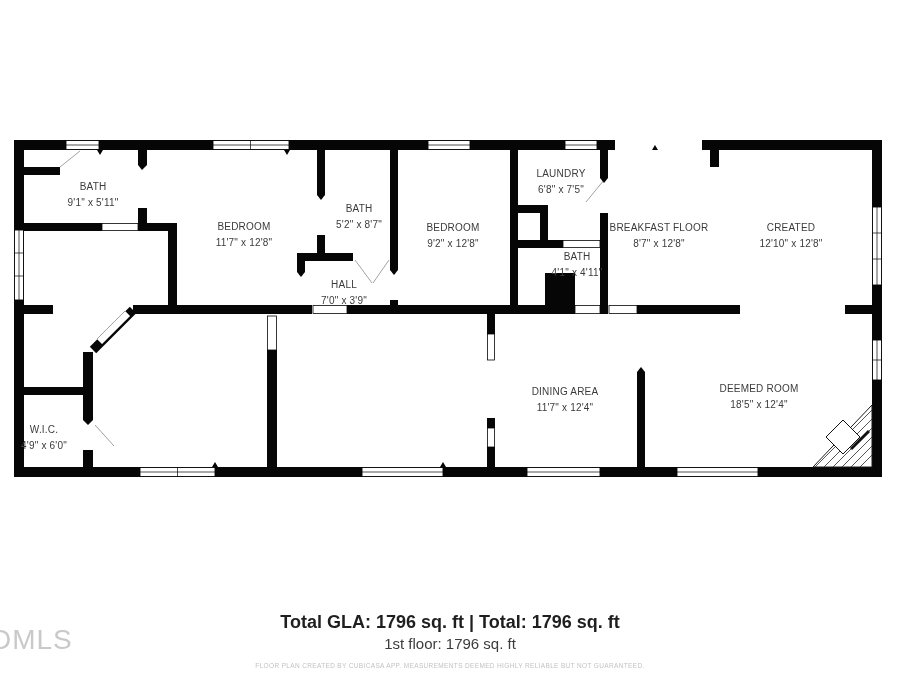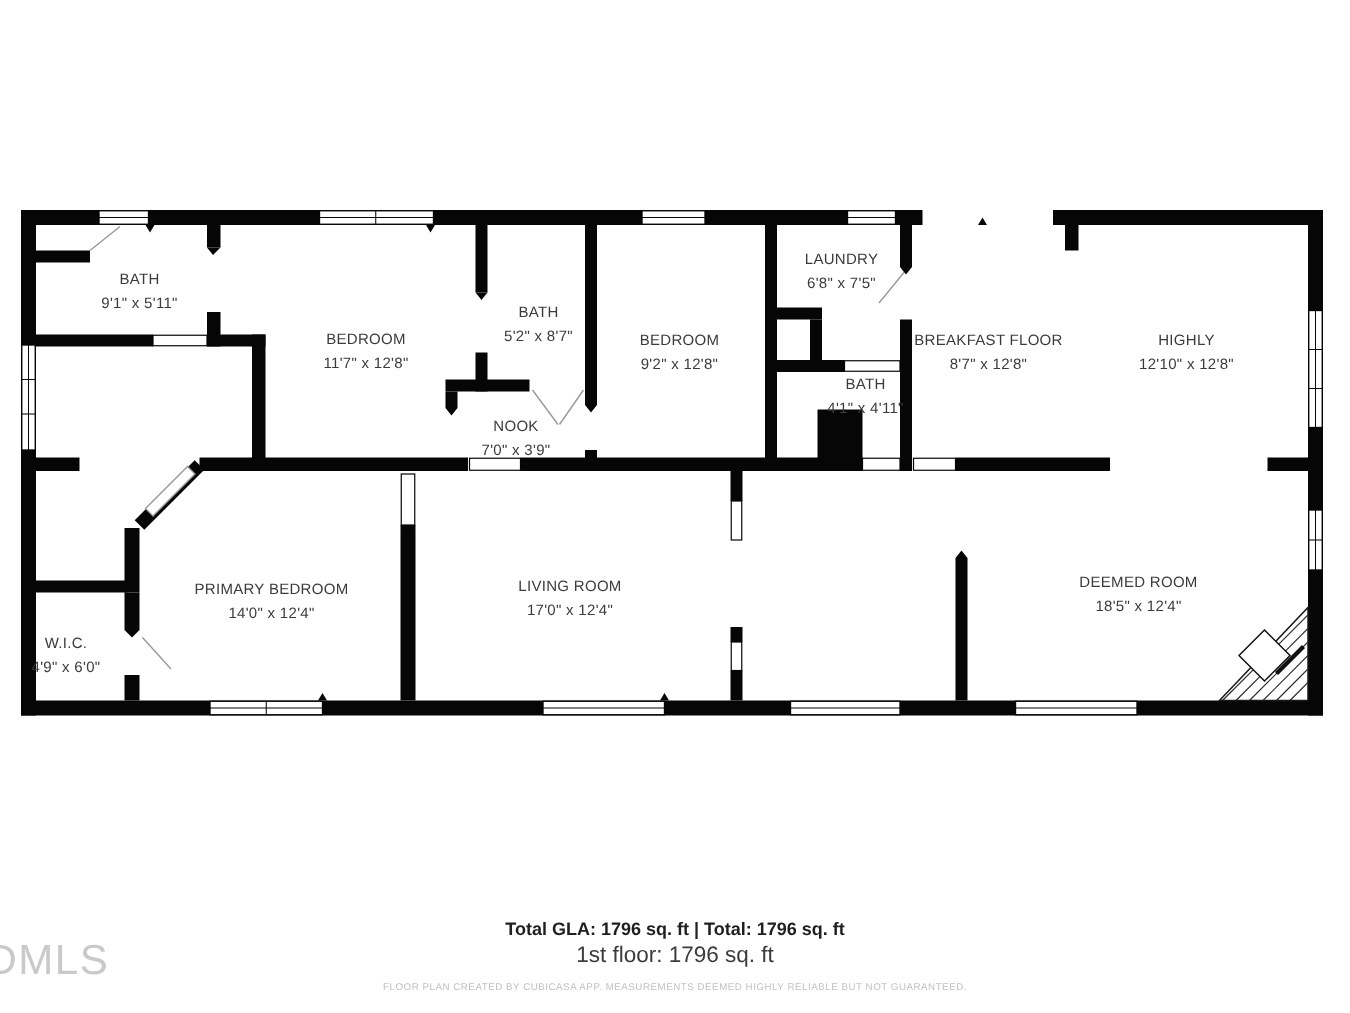--- a/index.html
+++ b/index.html
@@ -2,21 +2,21 @@
 <html><head>
 <meta charset="utf-8">
 <style>
   html,body{margin:0;padding:0;background:#ffffff;}
   body{width:900px;height:675px;font-family:"Liberation Sans",sans-serif;}
   .page{position:relative;width:900px;height:675px;background:#ffffff;overflow:hidden;}
   svg.plan{position:absolute;left:0;top:0;}
   .room-label{position:absolute;transform:translateX(-50%);text-align:center;
     color:#3b3b3b;font-size:10px;line-height:16px;white-space:nowrap;letter-spacing:.2px;}
   .footer{position:absolute;left:0;right:0;top:612px;text-align:center;}
-  .footer .total-line{font-size:12px;font-weight:bold;color:#1f1f1f;}
+  .footer .total-line{font-size:18px;font-weight:bold;color:#1f1f1f;}
   .footer .floor-line{font-size:15px;color:#3c3c3c;margin-top:2px;}
   .footer .disclaimer{font-size:6.5px;color:#c2c2c2;margin-top:10px;letter-spacing:.35px;}
   .watermark{position:absolute;left:-9px;top:624px;font-size:28px;color:#c9c9c9;
     letter-spacing:1px;font-weight:400;}
 </style>
 </head>
 <body>
 
 <div class="page">
 
@@ -172,54 +172,50 @@
   </div>
   <div class="room-label" style="left:244px;top:219px">
     <div>BEDROOM</div>
     <div>11'7" x 12'8"</div>
   </div>
   <div class="room-label" style="left:359px;top:201px">
     <div>BATH</div>
     <div>5'2" x 8'7"</div>
   </div>
   <div class="room-label" style="left:344px;top:277px">
-    <div>NOOK</div>
+    <div>HALL</div>
     <div>7'0" x 3'9"</div>
   </div>
   <div class="room-label" style="left:453px;top:220px">
     <div>BEDROOM</div>
     <div>9'2" x 12'8"</div>
   </div>
   <div class="room-label" style="left:561px;top:166px">
     <div>LAUNDRY</div>
     <div>6'8" x 7'5"</div>
   </div>
   <div class="room-label" style="left:577px;top:249px">
     <div>BATH</div>
     <div>4'1" x 4'11"</div>
   </div>
   <div class="room-label" style="left:659px;top:220px">
     <div>BREAKFAST FLOOR</div>
     <div>8'7" x 12'8"</div>
   </div>
   <div class="room-label" style="left:791px;top:220px">
-    <div>HIGHLY</div>
+    <div>CREATED</div>
     <div>12'10" x 12'8"</div>
   </div>
   <div class="room-label" style="left:44px;top:422px">
     <div>W.I.C.</div>
     <div>4'9" x 6'0"</div>
   </div>
-  <div class="room-label" style="left:181px;top:386px">
-    <div>PRIMARY BEDROOM</div>
-    <div>14'0" x 12'4"</div>
-  </div>
-  <div class="room-label" style="left:380px;top:384px">
-    <div>LIVING ROOM</div>
-    <div>17'0" x 12'4"</div>
+  <div class="room-label" style="left:565px;top:384px">
+    <div>DINING AREA</div>
+    <div>11'7" x 12'4"</div>
   </div>
   <div class="room-label" style="left:759px;top:381px">
     <div>DEEMED ROOM</div>
     <div>18'5" x 12'4"</div>
   </div>
 
   <div class="footer">
     <div class="total-line">Total GLA: 1796 sq. ft | Total: 1796 sq. ft</div>
     <div class="floor-line">1st floor: 1796 sq. ft</div>
     <div class="disclaimer">FLOOR PLAN CREATED BY CUBICASA APP. MEASUREMENTS DEEMED HIGHLY RELIABLE BUT NOT GUARANTEED.</div>

